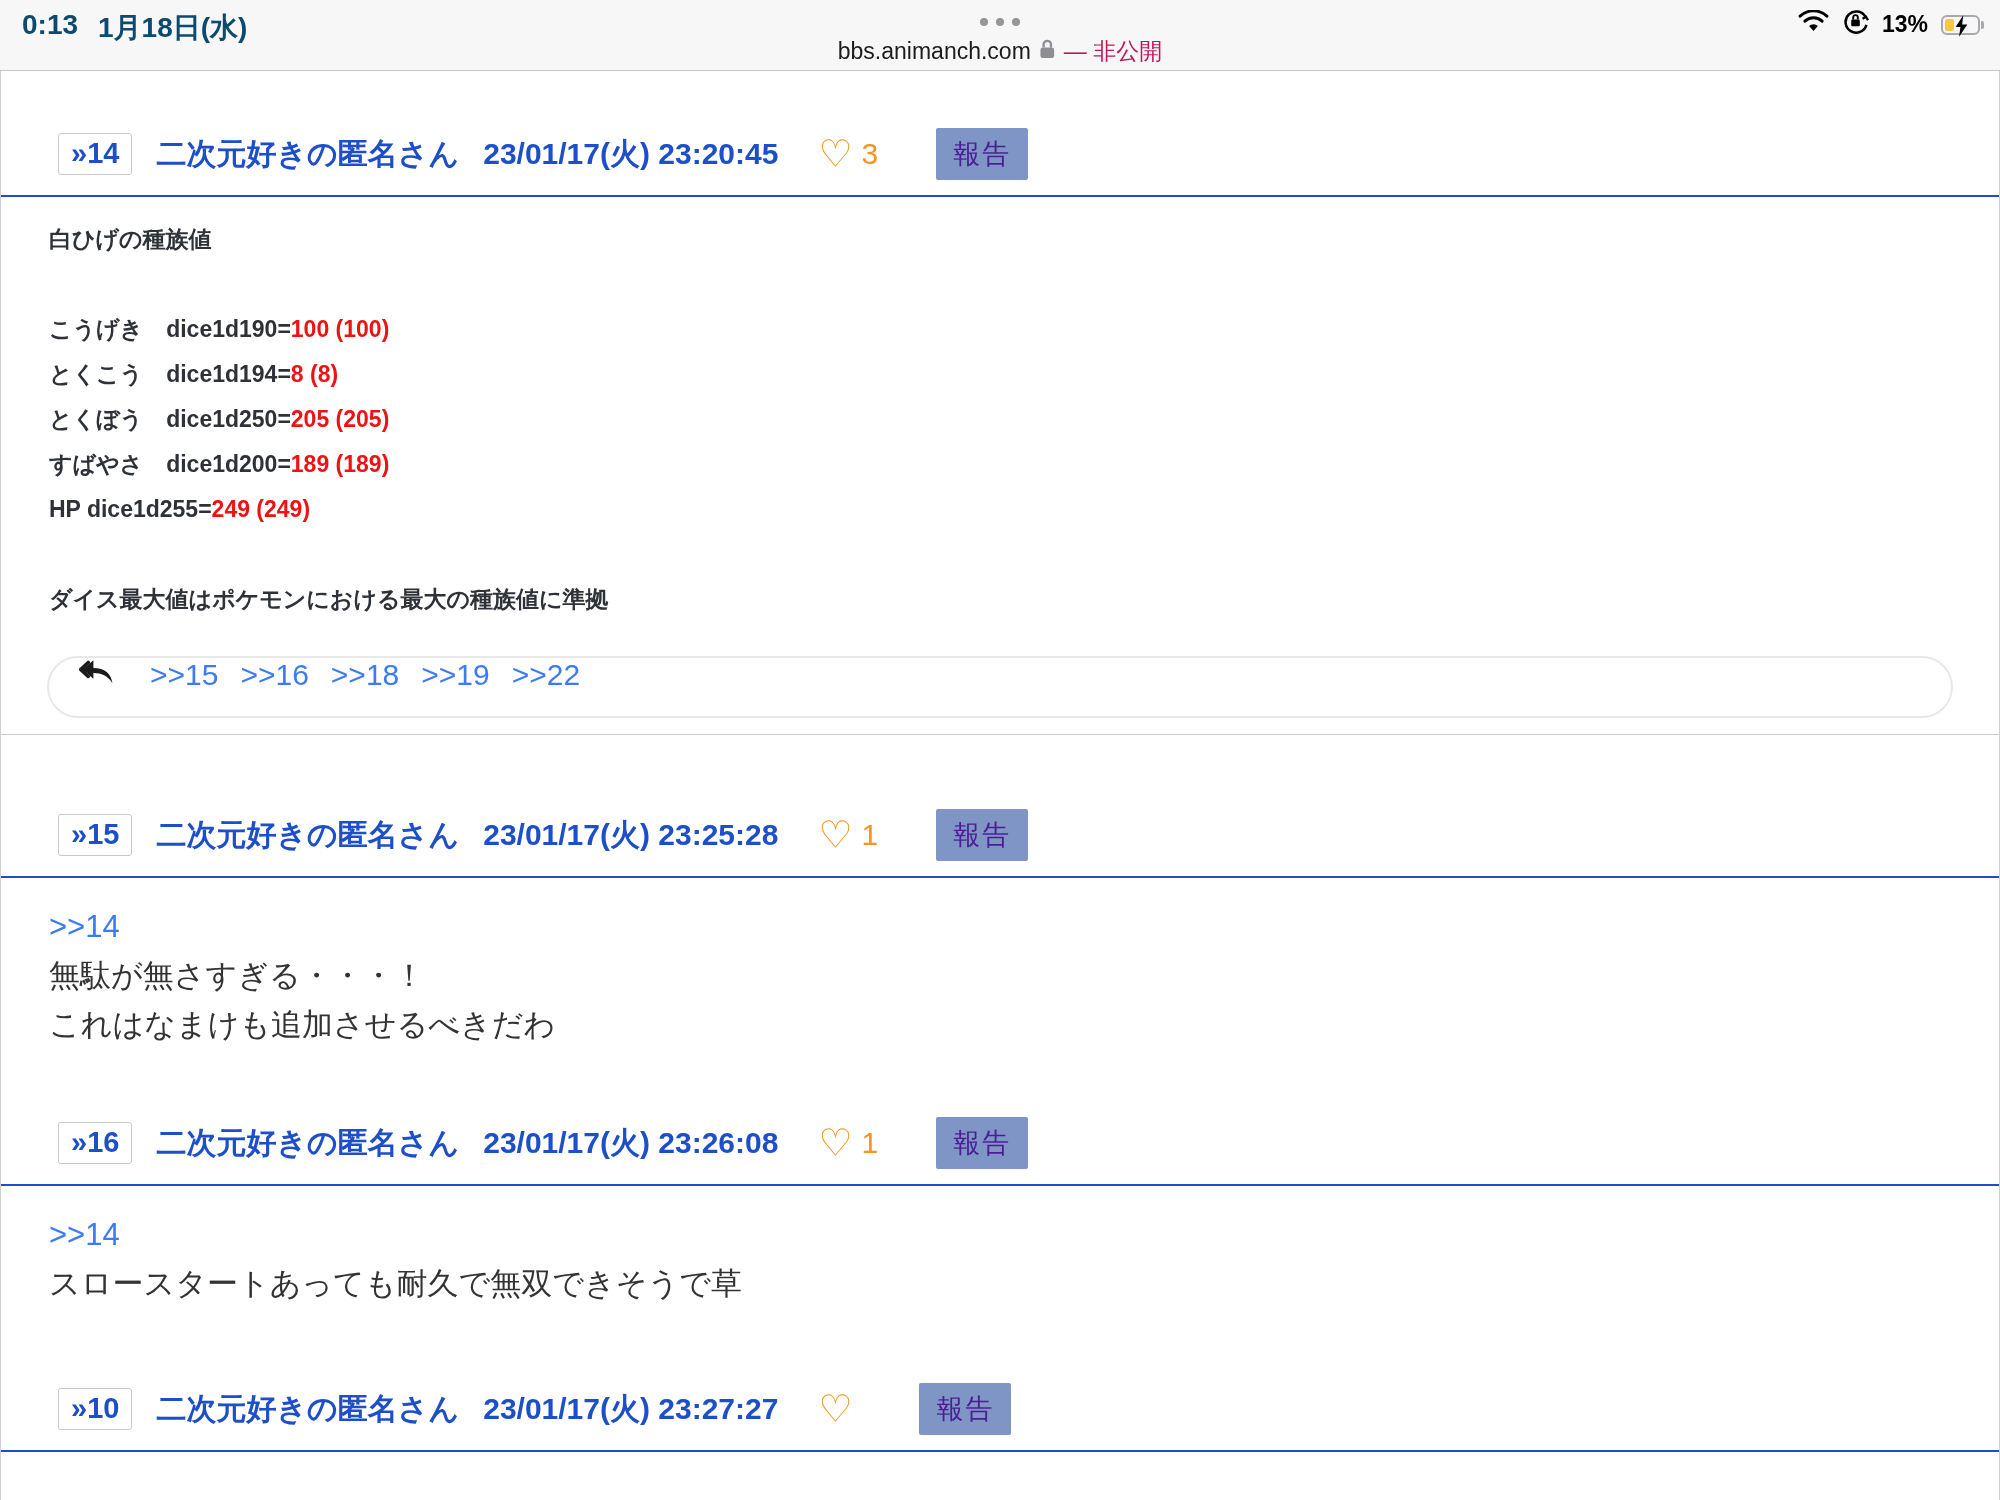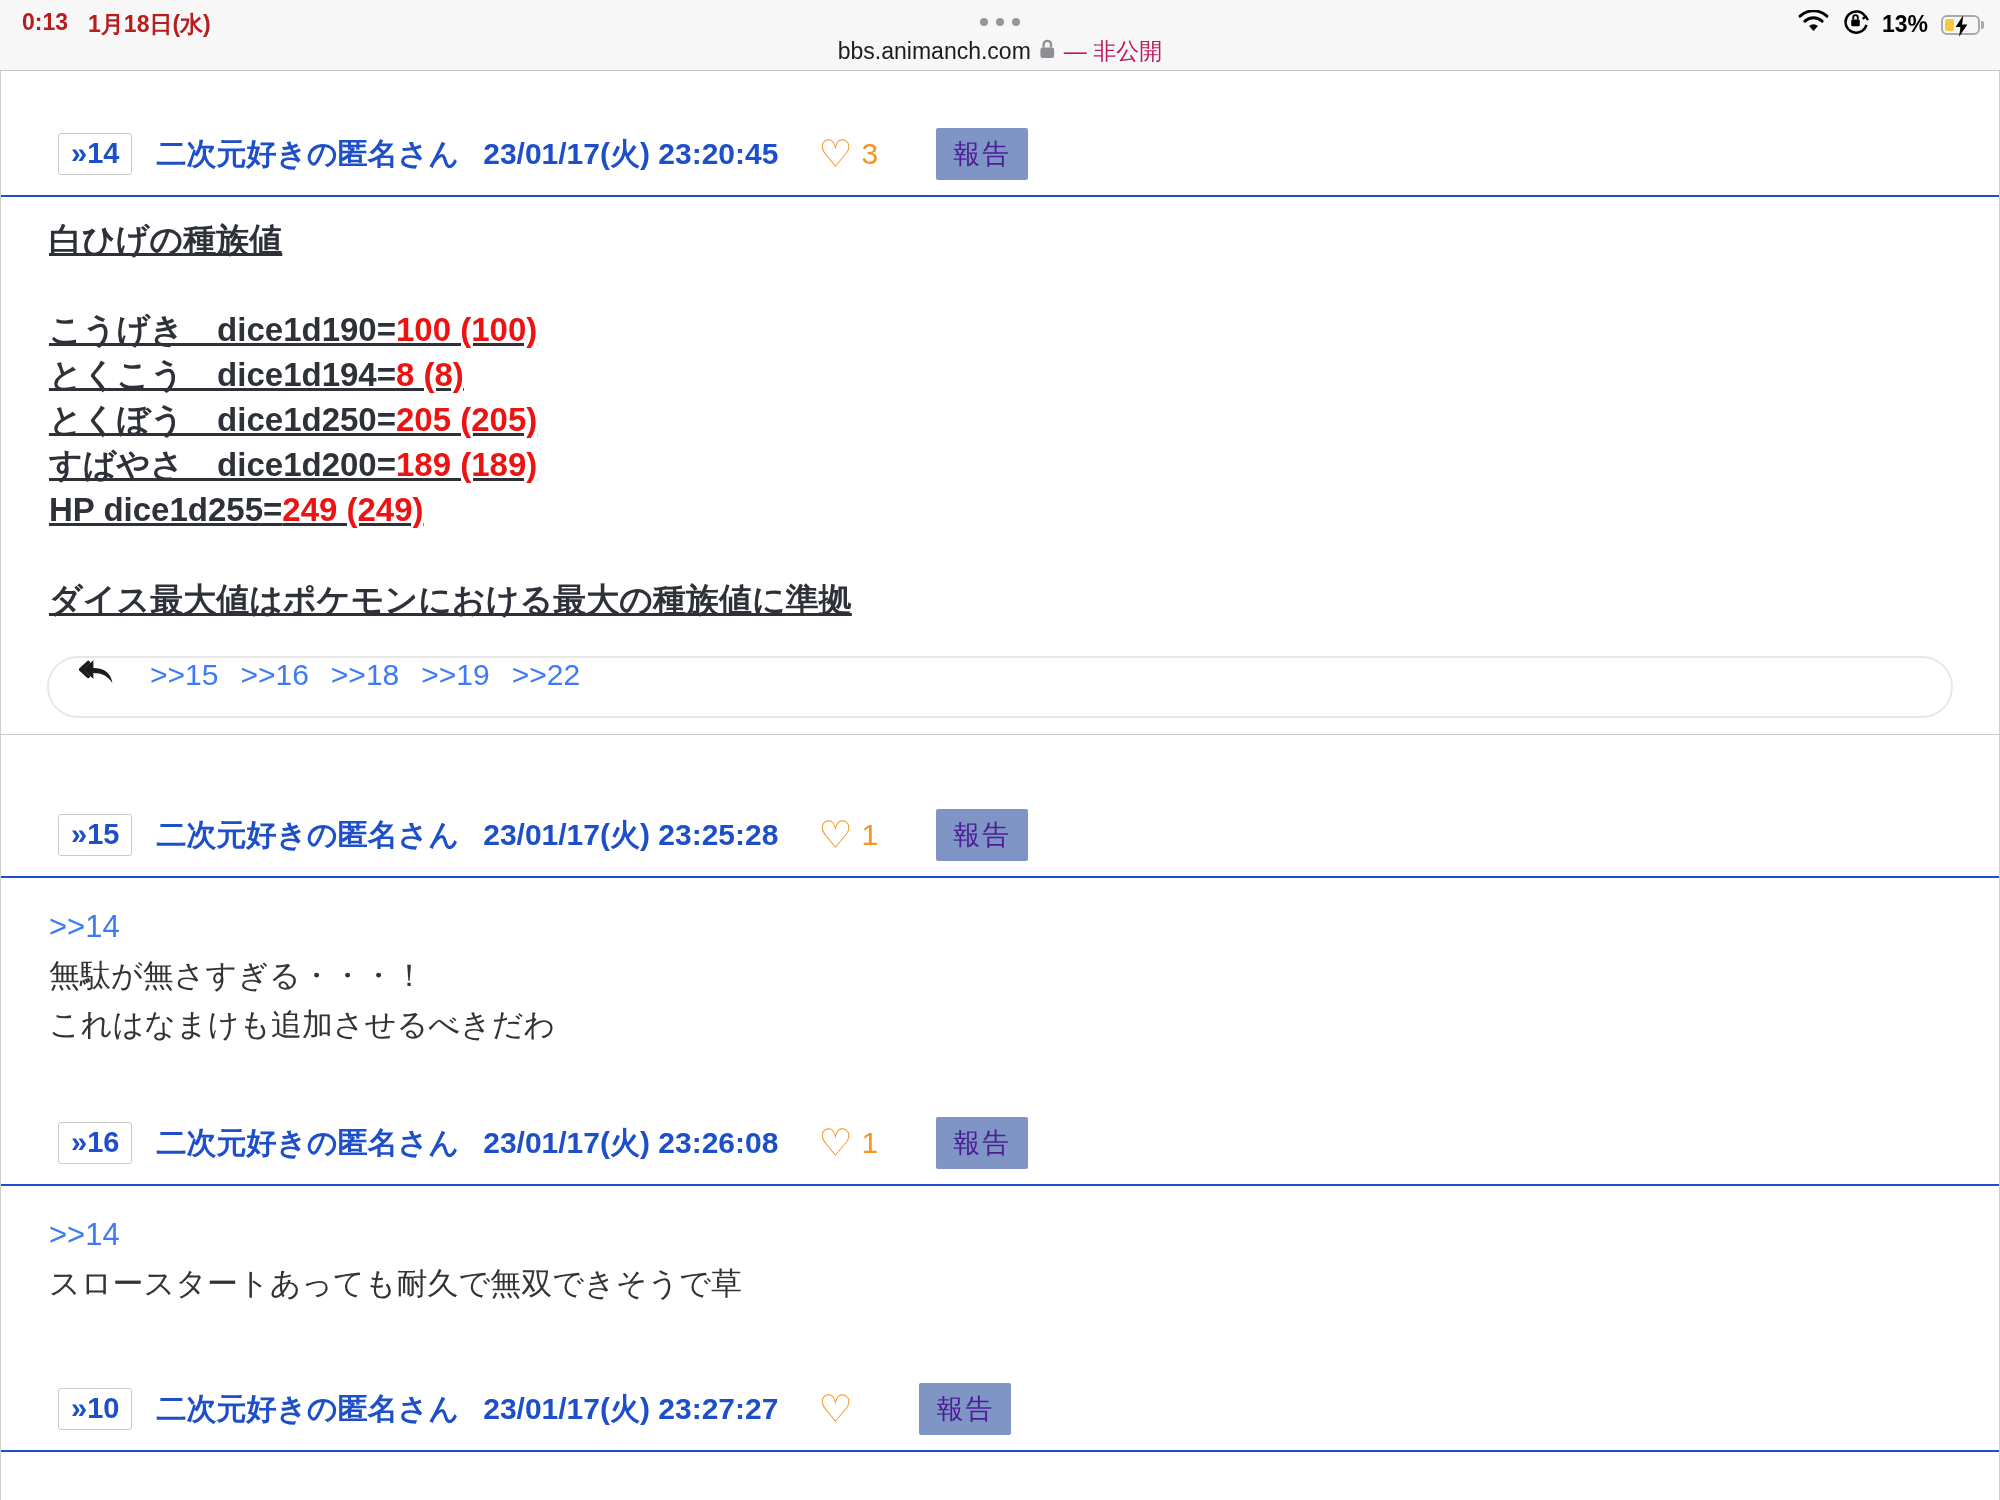--- a/index.html
+++ b/index.html
@@ -2,21 +2,21 @@
 <html><head>
 <meta charset="utf-8">
 <style>
   * { margin:0; padding:0; box-sizing:border-box; }
   html,body { width:2000px; height:1500px; background:#fff; overflow:hidden;
     font-family:"Liberation Sans","DejaVu Sans",sans-serif; }
 
   
   .toolbar { position:relative; height:71px; background:#f7f7f8; border-bottom:1px solid #c4c4c6; }
   .sb-left { position:absolute; left:22px; top:9px; display:flex; gap:20px;
-    font-size:23px; font-weight:700; color:#b91c1c; }
+    font-size:28px; font-weight:700; color:#0c4a6e; }
   .sb-dots { position:absolute; left:50%; top:18px; transform:translateX(-50%);
     display:flex; gap:8px; cursor:pointer; }
   .sb-dots i { width:8px; height:8px; border-radius:50%; background:#96969b; }
   .sb-url { position:absolute; left:50%; top:36px; transform:translateX(-50%);
     display:flex; align-items:center; gap:9px; font-size:23px; color:#1c1c1e; }
   .sb-url .privacy { color:#be185d;text-align:right; }
   .sb-right { position:absolute; right:16px; top:8px; display:flex; align-items:center;
     gap:13px; font-size:23px; font-weight:600; color:#000; }
   .battery { display:flex; align-items:center; position:relative; }
   .battery-body { position:relative; width:39px; height:20px; border:2px solid #a8a8ad;
@@ -38,22 +38,22 @@
   .like { display:flex; align-items:center; gap:9px; margin-left:16px; color:#f59420;
     cursor:pointer; }
   .heart-glyph { font-family:"DejaVu Sans",sans-serif; font-size:38px; line-height:30px; }
   .like-count { font-size:30px; }
   .report { background:#7e95c5; color:#4c1d95; border:none; border-radius:2px;
     font-size:27px; padding:8px 17px; margin-left:34px; cursor:pointer;
     font-family:inherit; letter-spacing:2px; }
   .header-rule { height:2px; background:#1d50c8; margin-top:15px; }
 
   
-  .body-dice { padding:20px 40px 0 48px; font-size:33px; font-weight:700;
-    color:#2e3238; line-height:45px;text-decoration:underline; }
+  .body-dice { padding:20px 40px 0 48px; font-size:23px; font-weight:700;
+    color:#2e3238; line-height:45px; }
   .body-dice .val { color:#ec1313; }
   .blank { height:45px; }
 
   
   .reply-bar { margin:34px 46px 0 46px; height:62px; border:2px solid #e8e8e8;
     border-radius:31px; display:flex; padding:0 30px; gap:34px; }
   .reply-links { display:flex; gap:22px; font-size:30px; color:#3d7bf5; }
   .reply-links span { cursor:pointer; }
   .post-sep { height:1px; background:#c9c9c9; margin-top:16px; }
 

